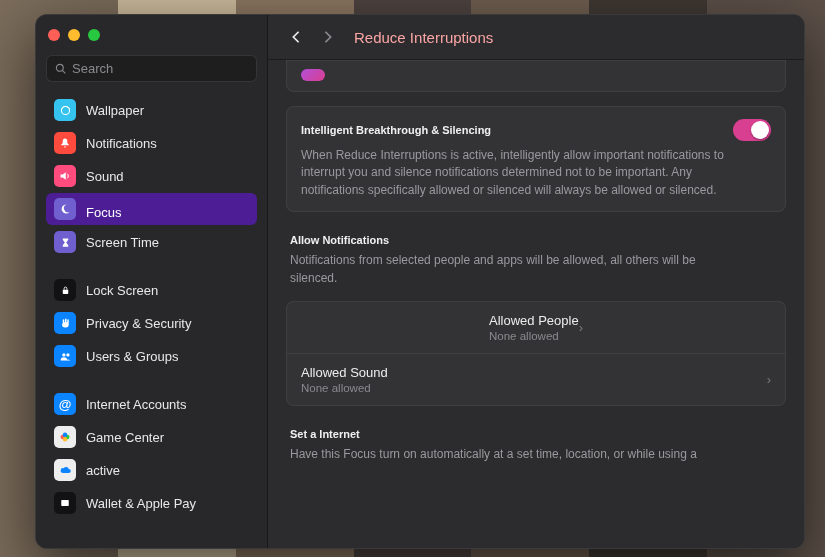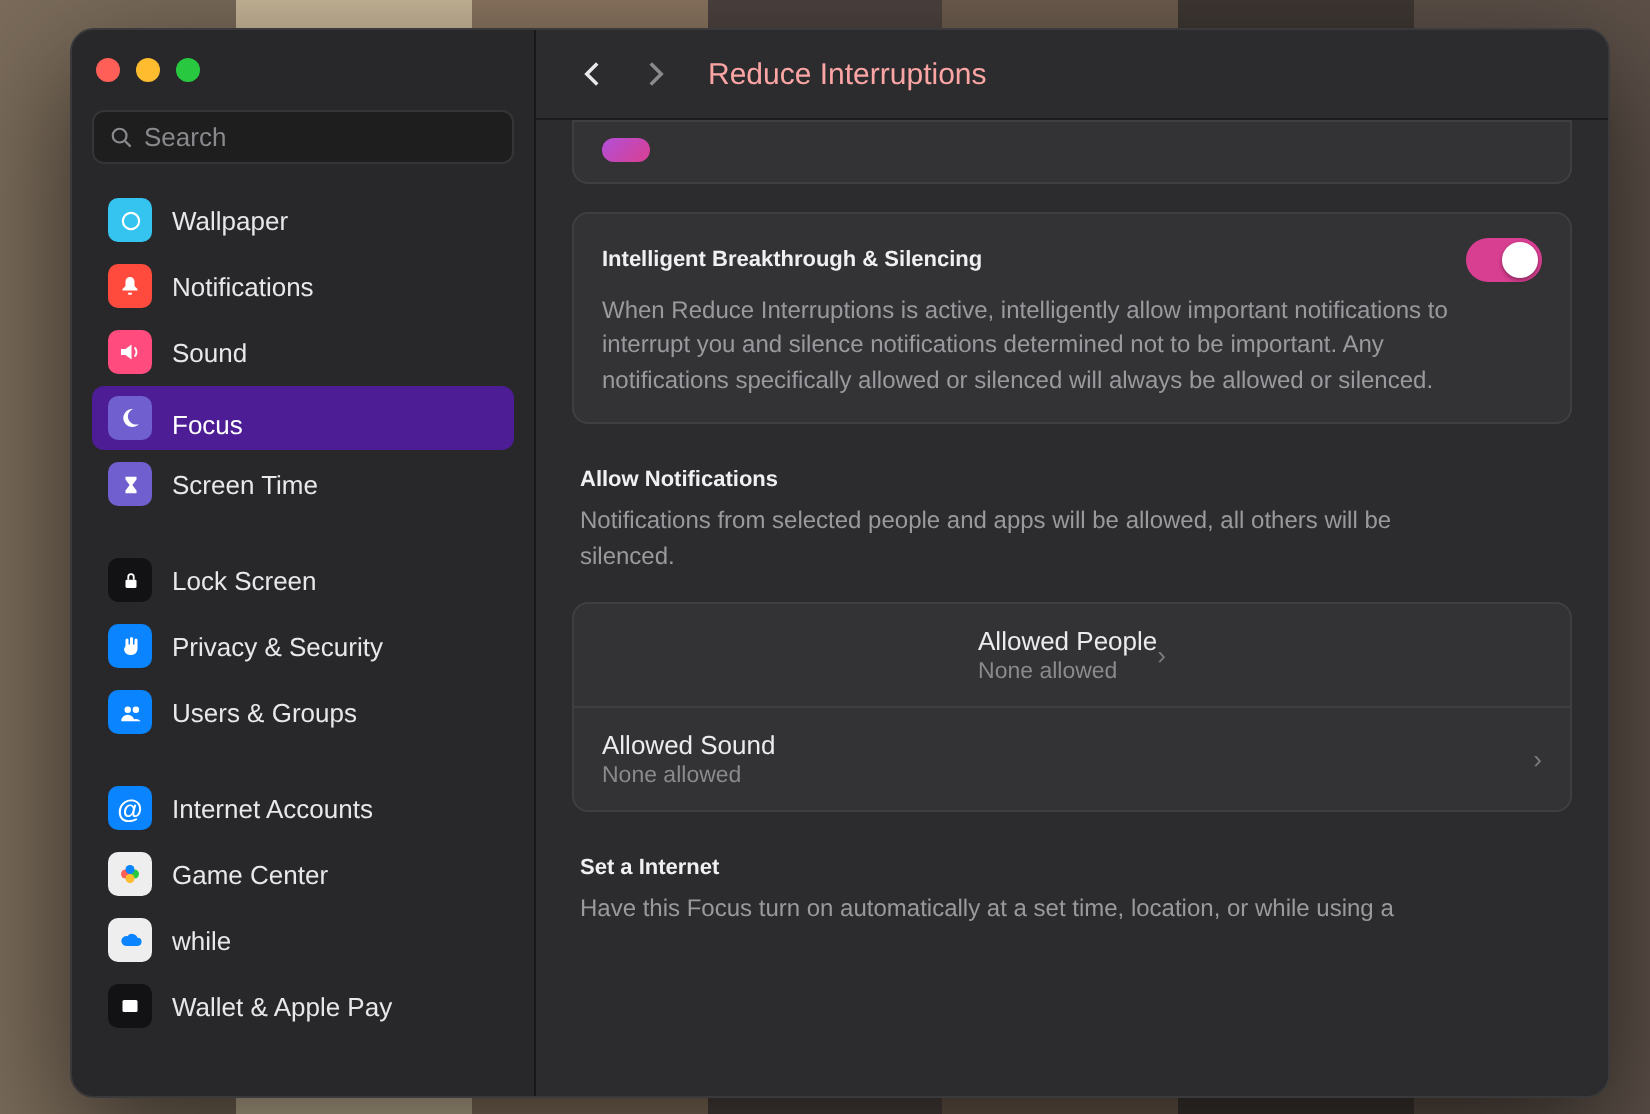--- a/index.html
+++ b/index.html
@@ -205,21 +205,21 @@
             </svg>
           </div>
           <span>Game Center</span>
         </div>
         <div class="sb-item">
           <div class="sb-icon" style="background: rgb(238, 238, 238);">
             <svg viewBox="0 0 16 16" width="13" height="13" fill="#0a84ff">
               <path d="M12 11H5a3 3 0 1 1 .8-5.9A3.5 3.5 0 0 1 12 6a2.5 2.5 0 0 1 0 5z"></path>
             </svg>
           </div>
-          <span>while</span>
+          <span>active</span>
         </div>
         <div class="sb-item">
           <div class="sb-icon" style="background: rgb(18, 18, 20);">
             <svg viewBox="0 0 16 16" width="12" height="12" fill="#fff">
               <rect x="3" y="4" width="10" height="8" rx="1"></rect>
             </svg>
           </div>
           <span>Wallet &amp; Apple Pay</span>
         </div>
       </div>

